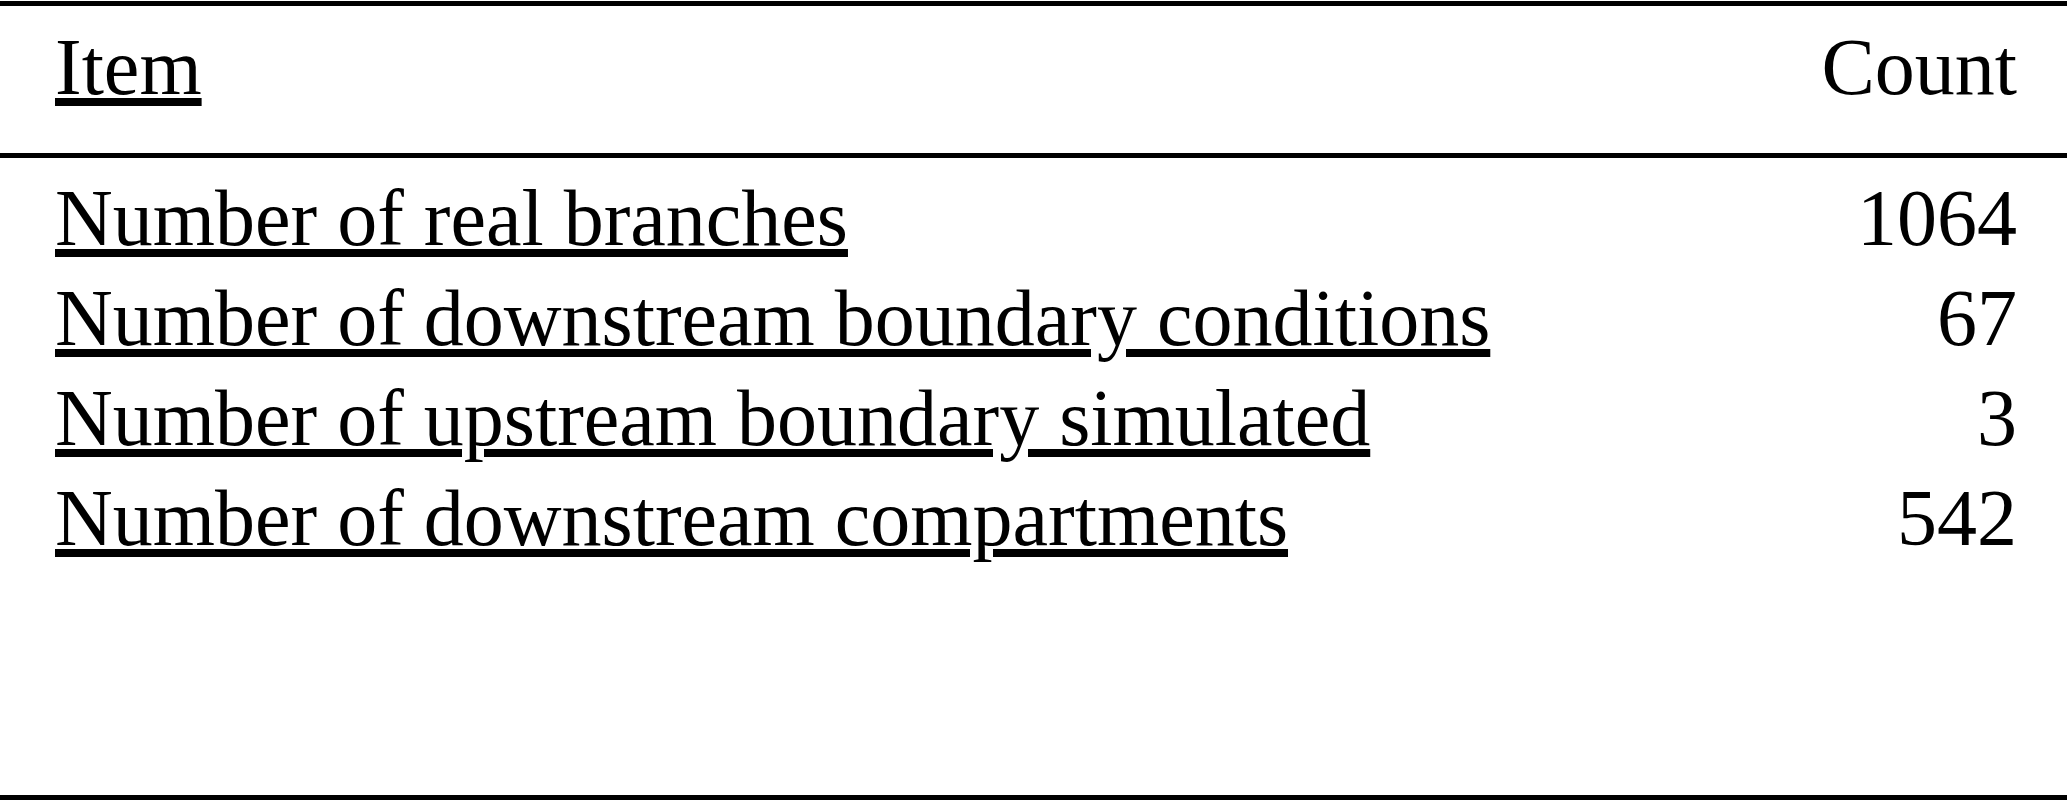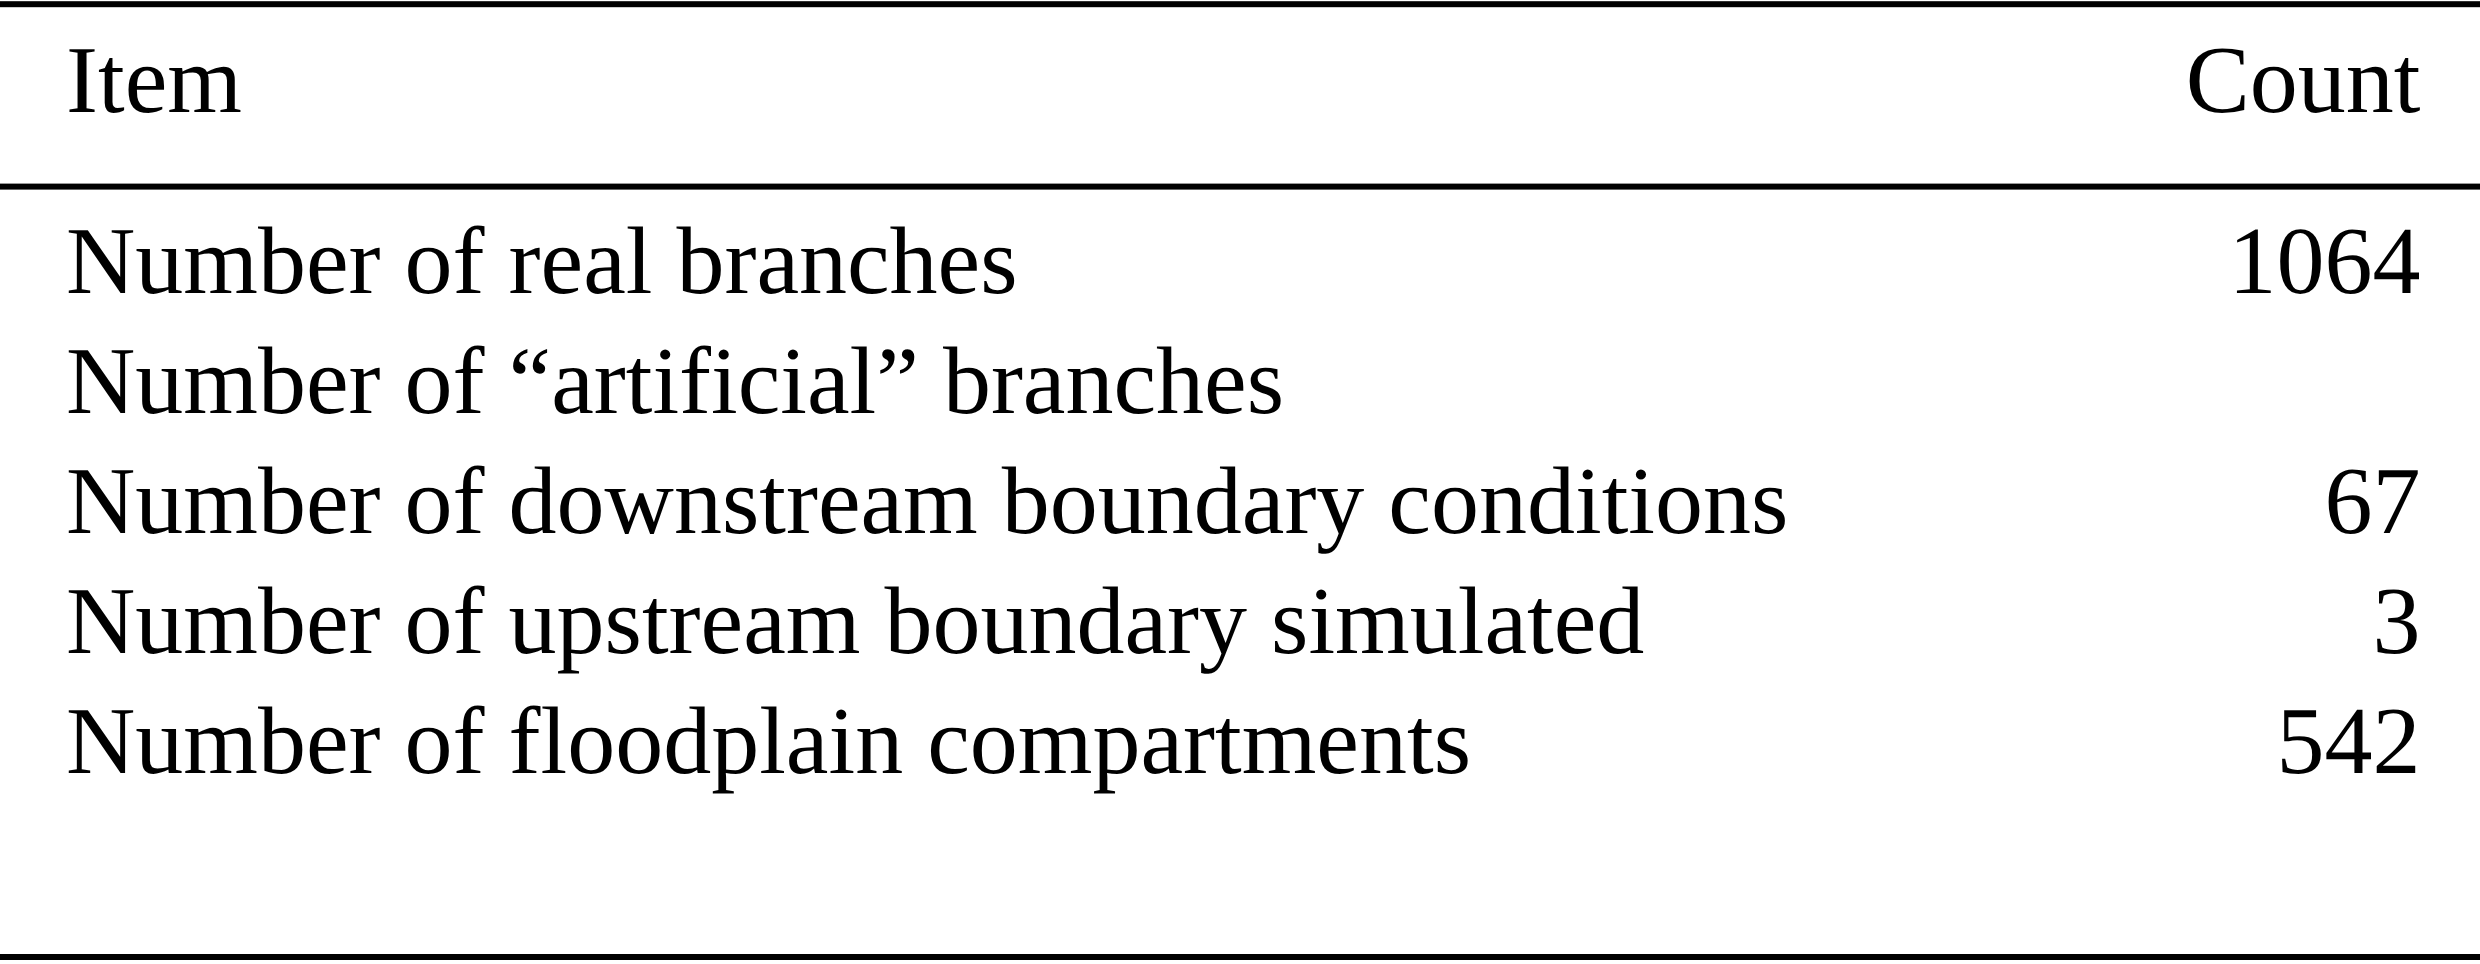--- a/index.html
+++ b/index.html
@@ -37,21 +37,21 @@
     height: 637px;
     padding: 10px 50px 16px 55px;
   }
   .table-row {
     display: flex;
     justify-content: space-between;
     font-size: 80px;
     line-height: 100px;
     white-space: nowrap;
   }
-  .item-cell { text-align: right; }
+  .item-cell { text-align: right; text-decoration: underline; }
   .count-cell { text-align: left; }
 </style>
 </head>
 <body>
 
 <div class="paper-table">
 
   <div class="rule rule-top"></div>
 
   <div class="header-row">
@@ -63,35 +63,34 @@
 
   <div class="table-body">
 
     <div class="table-row">
       <span class="item-cell">Number of real branches</span>
       <span class="count-cell">1064</span>
     </div>
 
 
     <div class="table-row">
-      <span class="item-cell">Number of “artificial” branches</span>
     </div>
 
     <div class="table-row">
       <span class="item-cell">Number of downstream boundary conditions</span>
       <span class="count-cell">67</span>
     </div>
 
     <div class="table-row">
       <span class="item-cell">Number of upstream boundary simulated</span>
       <span class="count-cell">3</span>
     </div>
 
     <div class="table-row">
-      <span class="item-cell">Number of floodplain compartments</span>
+      <span class="item-cell">Number of downstream compartments</span>
       <span class="count-cell">542</span>
     </div>
 
   </div>
 
   <div class="rule"></div>
 
 </div>
 
 </body></html>

